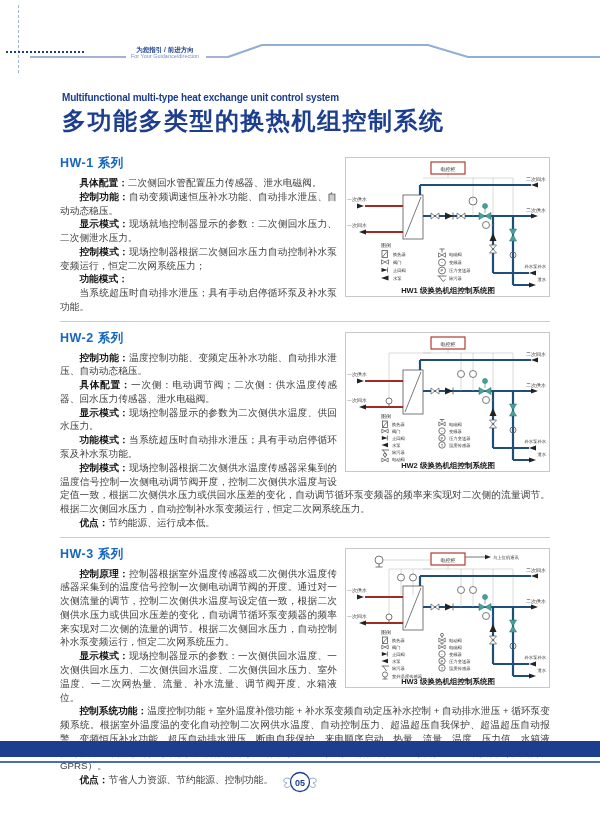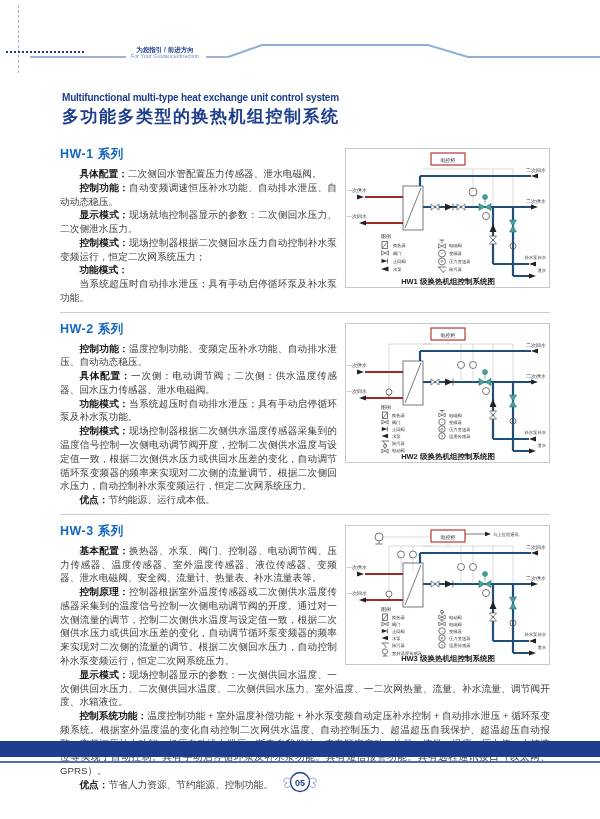--- a/index.html
+++ b/index.html
@@ -11,21 +11,21 @@
   .header{position:relative;height:78px;}
   .mark-v{position:absolute;left:18px;top:5px;height:68px;border-left:1px dashed #9db4d4;}
   .mark-h{position:absolute;left:6px;top:51px;width:78px;border-top:2px dotted #1d3e8f;}
   .hdr-svg{position:absolute;left:0;top:0;}
   .tagline{position:absolute;left:126px;top:46px;width:78px;text-align:center;line-height:1.15;}
   .tag-zh{font-size:6.5px;color:#1d3e8f;font-weight:bold;}
   .tag-en{font-size:5.5px;color:#7491c4;}
   
   .title-wrap{margin:14px 0 10px 62px;}
   .t-en{font-size:10px;font-weight:bold;color:#1d3e8f;letter-spacing:-0.2px;}
-  .t-zh{font-size:17px;font-weight:bold;color:#1d3e8f;letter-spacing:1.5px;margin-top:2px;}
+  .t-zh{font-size:24px;font-weight:bold;color:#1d3e8f;letter-spacing:1.5px;margin-top:2px;}
   
   .sec{margin:0 50px 0 60px;padding:8px 0 7px;}
   .sec + .sec{border-top:1px solid #cccccc;}
   .sec-h{font-size:12.5px;color:#1667be;margin:0 0 4px;font-weight:bold;letter-spacing:.5px;}
   .sec p{margin:0;font-size:9.7px;line-height:1.42;color:#3d3d3d;text-indent:2em;text-align:justify;}
   .sec p b{color:#151515;}
   .diag{float:right;width:205px;height:140px;margin:2px 0 6px 8px;}
   
   .dborder{fill:#ffffff;stroke:#c8c8c8;stroke-width:1;}
   .cab{fill:#ffffff;stroke:#b23a34;stroke-width:1.2;}
@@ -201,20 +201,21 @@
       <text class="dts" x="104" y="108">压力变送器</text>
       <circle class="sym" cx="97" cy="113" r="3.2" fill="#fff"></circle>
         <text class="dts" x="97" y="114.7" text-anchor="middle">T</text>
       <text class="dts" x="104" y="115">温度传感器</text>
     </g>
     <text class="dcap" x="103" y="136" text-anchor="middle">HW2 级换热机组控制系统图</text>
   </svg>
   <h2 class="sec-h">HW-2 系列</h2>
   <p><b>控制功能：</b><span>温度控制功能、变频定压补水功能、自动排水泄压、自动动态稳压。</span></p>
   <p><b>具体配置：</b><span>一次侧：电动调节阀；二次侧：供水温度传感器、回水压力传感器、泄水电磁阀。</span></p>
+  <p><b>显示模式：</b><span>现场控制器显示的参数为二次侧供水温度、供回水压力。</span></p>
   <p><b>功能模式：</b><span>当系统超压时自动排水泄压；具有手动启停循环泵及补水泵功能。</span></p>
   <p><b>控制模式：</b><span>现场控制器根据二次侧供水温度传感器采集到的温度信号控制一次侧电动调节阀开度，控制二次侧供水温度与设定值一致，根据二次侧供水压力或供回水压差的变化，自动调节循环泵变频器的频率来实现对二次侧的流量调节。根据二次侧回水压力，自动控制补水泵变频运行，恒定二次网系统压力。</span></p>
   <p><b>优点：</b><span>节约能源、运行成本低。</span></p>
 </div>
 
 <div class="sec">
   <svg class="diag" viewBox="0 0 205 140">
     <rect class="dborder" x="0.5" y="0.5" width="204" height="139"></rect>
     <path class="ctl" d="M103,17V21 M78,21H168 M116,21V38 M128,21V38 M148,21V64 M168,21V64 M44,21 H86 M44,21 V66 M38,12 H86 M56,21 V26 M68,21 V26"></path>
     <rect class="cab" x="86" y="5" width="34" height="12"></rect>
@@ -289,21 +290,20 @@
       <circle class="sym" cx="97" cy="113" r="3.2" fill="#fff"></circle>
         <text class="dts" x="97" y="114.7" text-anchor="middle">P</text>
       <text class="dts" x="104" y="115">压力变送器</text>
       <circle class="sym" cx="97" cy="120" r="3.2" fill="#fff"></circle>
         <text class="dts" x="97" y="121.7" text-anchor="middle">T</text>
       <text class="dts" x="104" y="122">温度传感器</text>
     </g>
     <text class="dcap" x="103" y="136" text-anchor="middle">HW3 级换热机组控制系统图</text>
   </svg>
   <h2 class="sec-h">HW-3 系列</h2>
-  <p><b>基本配置：</b><span>换热器、水泵、阀门、控制器、电动调节阀、压力传感器、温度传感器、室外温度传感器、液位传感器、变频器、泄水电磁阀、安全阀、流量计、热量表、补水流量表等。</span></p>
   <p><b>控制原理：</b><span>控制器根据室外温度传感器或二次侧供水温度传感器采集到的温度信号控制一次侧电动调节阀的开度。通过对一次侧流量的调节，控制二次侧供水温度与设定值一致，根据二次侧供水压力或供回水压差的变化，自动调节循环泵变频器的频率来实现对二次侧的流量的调节。根据二次侧回水压力，自动控制补水泵变频运行，恒定二次网系统压力。</span></p>
   <p><b>显示模式：</b><span>现场控制器显示的参数：一次侧供回水温度、一次侧供回水压力、二次侧供回水温度、二次侧供回水压力、室外温度、一二次网热量、流量、补水流量、调节阀开度、水箱液位。</span></p>
   <p><b>控制系统功能：</b><span>温度控制功能 + 室外温度补偿功能 + 补水泵变频自动定压补水控制 + 自动排水泄压 + 循环泵变频系统。根据室外温度温的变化自动控制二次网供水温度、自动控制压力、超温超压自我保护、超温超压自动报警、变频恒压补水功能、超压自动排水泄压、断电自我保护、来电顺序启动、热量、流量、温度、压力值、水箱液位等实现了自动控制。具有手动启停循环泵及补水泵功能。具有短信报警功能。具有远程通讯接口（以太网、GPRS）。</span></p>
   <p><b>优点：</b><span>节省人力资源、节约能源、控制功能。</span></p>
 </div>
 
 <div class="footer-band"></div>
 <div class="footer-line"></div>
 <svg class="page-num" viewBox="0 0 44 26">
   <path d="M12,10 C6,7 3,13 9,14 C4,16 8,21 12,17" stroke="#7a94c4" stroke-width="0.9" fill="none"></path>

